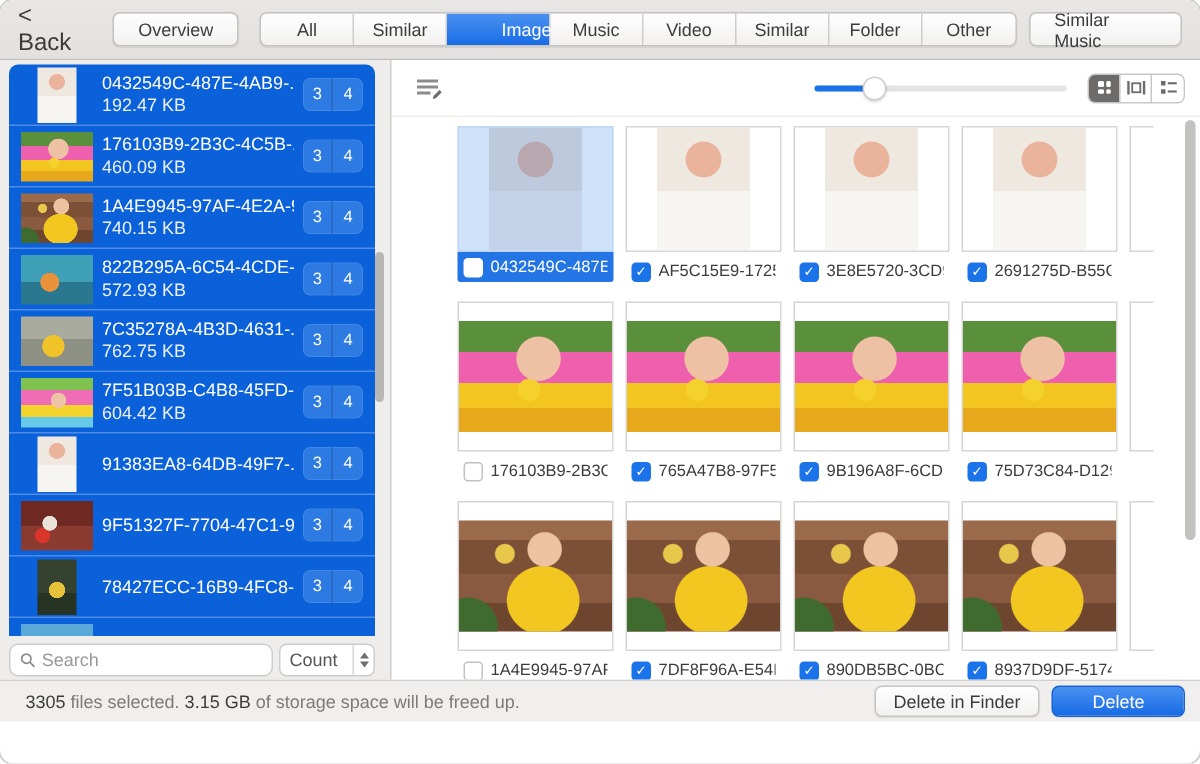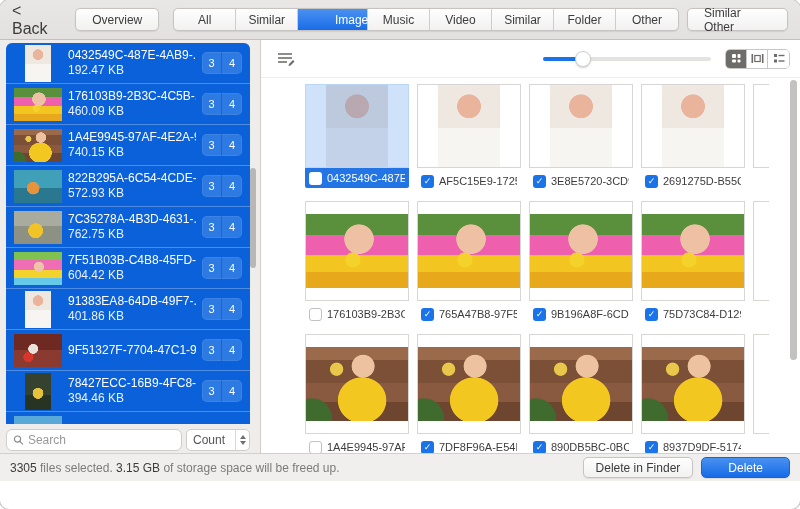--- a/index.html
+++ b/index.html
@@ -125,21 +125,21 @@
   .ph-kitchen { background:
       radial-gradient(circle at 40% 45%, #e8e2da 0 14%, rgba(0,0,0,0) 15%),
       radial-gradient(circle at 30% 70%, #d8362a 0 12%, rgba(0,0,0,0) 13%),
       linear-gradient(#6e2a22 0 50%, #8a3a2e 50% 100%); }
   .ph-christmas { background:
       radial-gradient(circle at 50% 55%, #e8c13a 0 22%, rgba(0,0,0,0) 23%),
       linear-gradient(#35422f 0 60%, #273323 60% 100%); }
   .ph-beach { background:linear-gradient(#58a8d8 0 45%, #cfe7f2 45% 100%); }
 
   
-  .statusbar { height:28px; background:#f1efee; border-top:1px solid #d2d0cf; display:flex; align-items:center; padding:0 10px 0 10px; }
+  .statusbar { height:28px; background:#f1efee; border-top:1px solid #d2d0cf; display:flex; align-items:center; padding:0 10px 0 17px; }
   .status-text { font-size:12px; color:#7d7b7a; }
   .status-text span { white-space:pre; }
   .status-text .strong { color:#3c3c3c; }
   .status-actions { margin-left:auto; display:flex; gap:8px; }
   .btn.small { height:21px; padding:0 12px; }
   .btn.primary { background:linear-gradient(#4a91f1,#176be6); border-color:#1a64d2; color:#fff; padding:0 26px; }
 </style>
 </head>
 <body>
 
@@ -152,21 +152,21 @@
     <div class="segmented" id="tabs">
         <div class="seg">All</div>
         <div class="seg">Similar</div>
         <div class="seg active">Image</div>
         <div class="seg">Music</div>
         <div class="seg">Video</div>
         <div class="seg">Similar</div>
         <div class="seg">Folder</div>
         <div class="seg">Other</div>
       </div>
-    <div class="btn similar">Similar Other</div>
+    <div class="btn similar">Similar Music</div>
   </div>
 
   <div class="content">
 
     <div class="sidebar">
       <div class="bluelist" id="sidebar-list">
           <div class="srow">
             <div class="thumbbox">
               <div class="ph ph-baby-portrait" style="width: 26px; height: 37px;"></div>
             </div>
@@ -243,21 +243,20 @@
               <div class="bcell">3</div>
               <div class="bcell">4</div>
             </div>
           </div>
           <div class="srow">
             <div class="thumbbox">
               <div class="ph ph-baby-portrait" style="width: 26px; height: 37px;"></div>
             </div>
             <div class="sinfo">
               <div class="sname">91383EA8-64DB-49F7-...</div>
-              <div class="ssize">401.86 KB</div>
             </div>
             <div class="badge">
               <div class="bcell">3</div>
               <div class="bcell">4</div>
             </div>
           </div>
           <div class="srow">
             <div class="thumbbox">
               <div class="ph ph-kitchen" style="width: 48px; height: 33px;"></div>
             </div>
@@ -268,21 +267,20 @@
               <div class="bcell">3</div>
               <div class="bcell">4</div>
             </div>
           </div>
           <div class="srow">
             <div class="thumbbox">
               <div class="ph ph-christmas" style="width: 26px; height: 37px;"></div>
             </div>
             <div class="sinfo">
               <div class="sname">78427ECC-16B9-4FC8-...</div>
-              <div class="ssize">394.46 KB</div>
             </div>
             <div class="badge">
               <div class="bcell">3</div>
               <div class="bcell">4</div>
             </div>
           </div>
           <div class="srow">
             <div class="thumbbox">
               <div class="ph ph-beach" style="width: 48px; height: 33px;"></div>
             </div>

